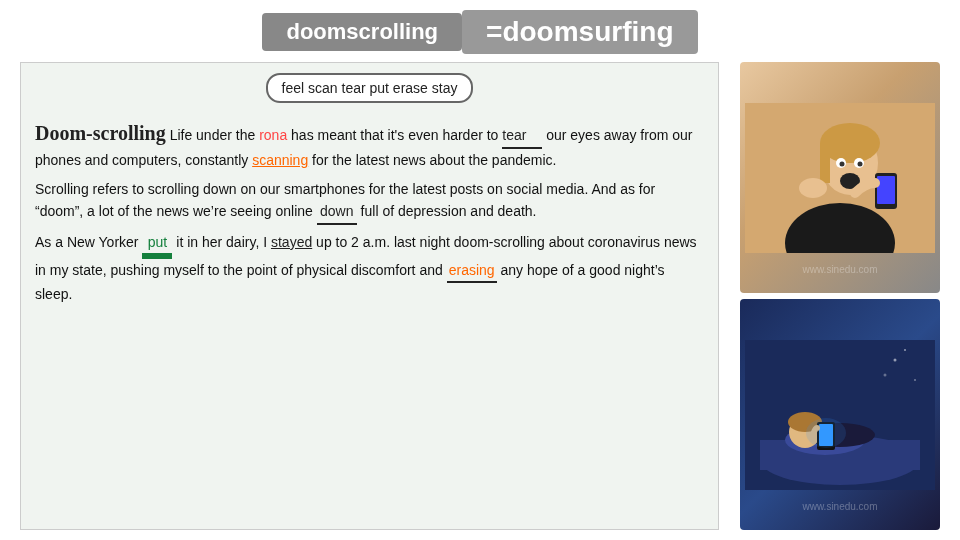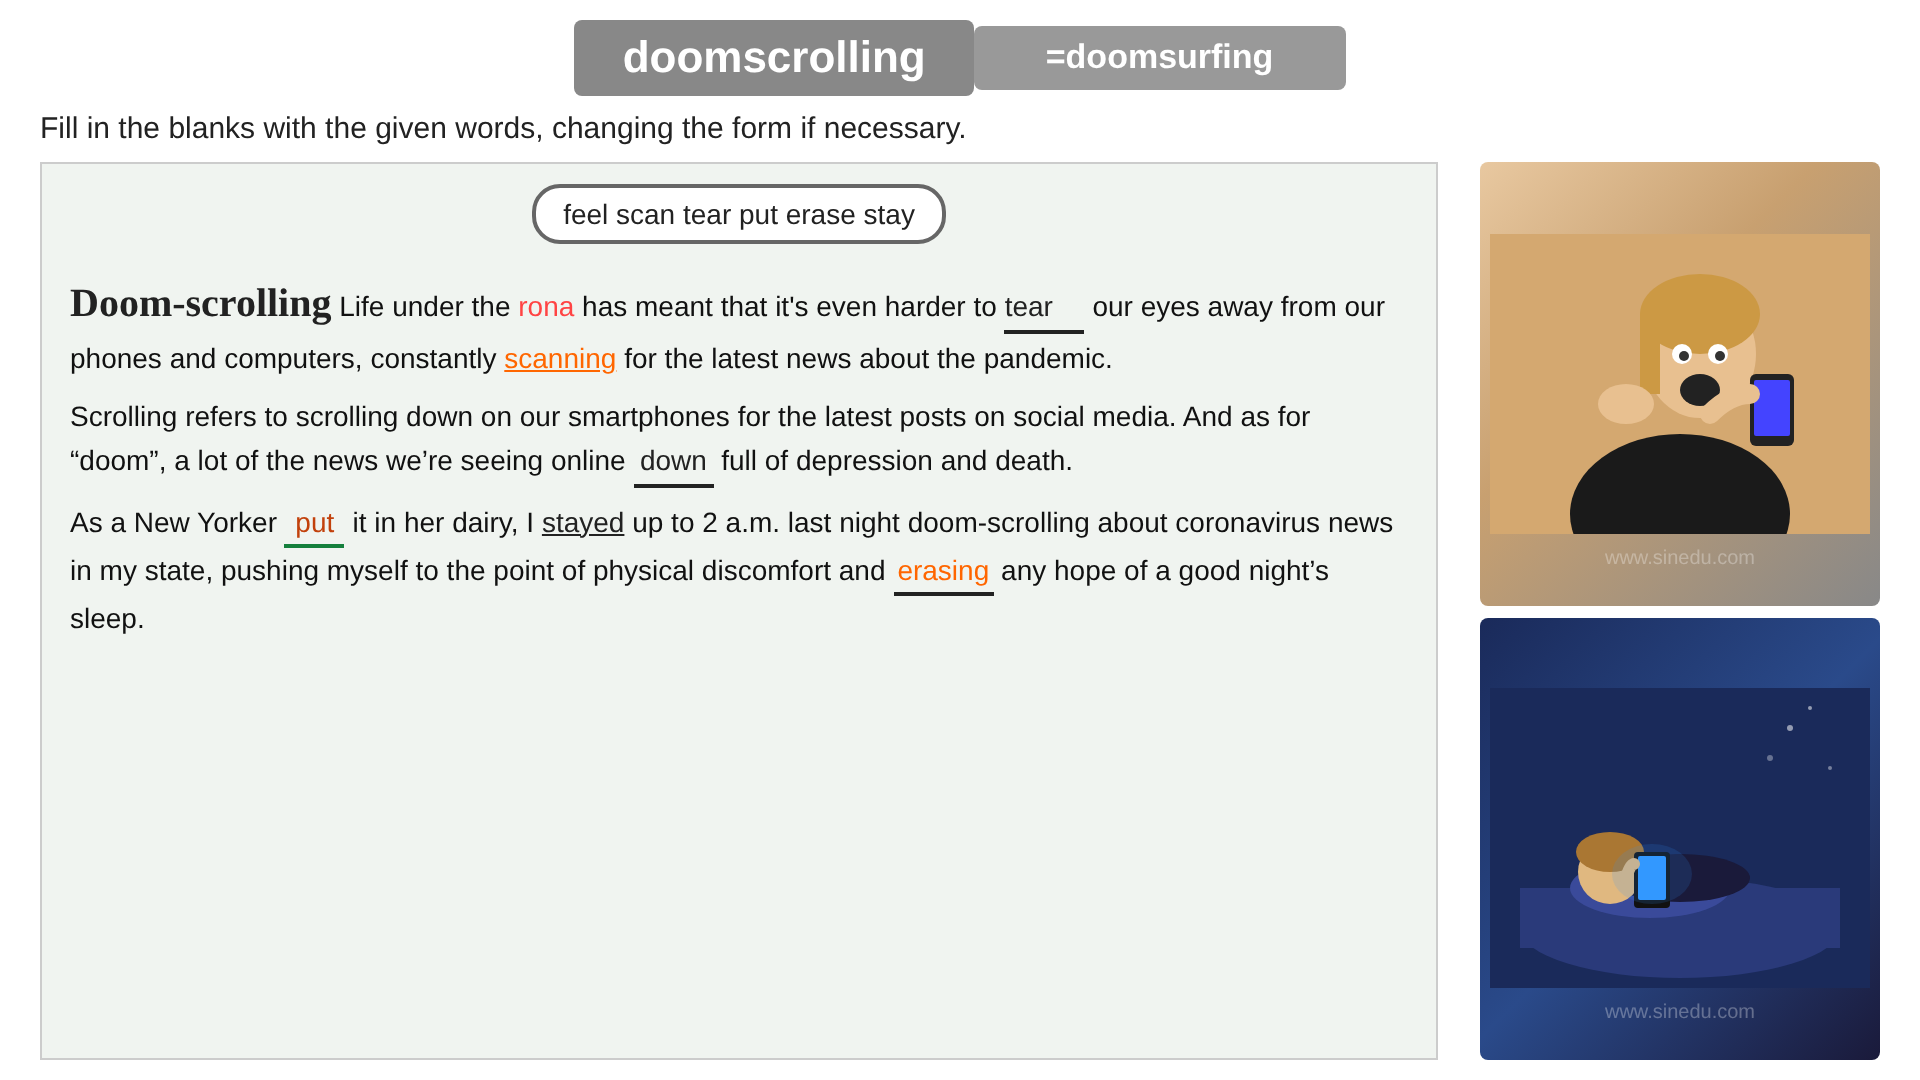--- a/index.html
+++ b/index.html
@@ -34,23 +34,23 @@
       color: #fff;
       font-size: 22px;
       font-weight: bold;
       padding: 6px 24px;
       border-radius: 4px;
     }
 
     .equals-box {
       background: #999;
       color: #fff;
-      font-size: 17px;
+      font-size: 28px;
       font-weight: bold;
-      padding: 6px 36px;
+      padding: 6px 24px;
       border-radius: 4px;
     }
 
     .instruction {
       font-size: 15px;
       color: #222;
       margin-bottom: 8px;
       text-align: left;
       width: 100%;
       max-width: 920px;
@@ -115,25 +115,25 @@
 
     .highlight-feels {
       border-bottom: 2px solid #222;
       display: inline-block;
       min-width: 40px;
       text-align: center;
       color: #222;
     }
 
     .highlight-put {
-      border-bottom: 2px solid #15803d;
+      border-bottom: 6px solid #15803d;
       display: inline-block;
       min-width: 30px;
       text-align: center;
-      color: #c2410c;
+      color: #15803d;
     }
 
     .highlight-stayed {
       text-decoration: underline;
       color: #222;
     }
 
     .highlight-erasing {
       border-bottom: 2px solid #222;
       display: inline-block;
@@ -184,21 +184,20 @@
 </head>
 <body>
 
 <div class="page">
 
   <div class="header-row">
     <div class="title-box">doomscrolling</div>
     <div class="equals-box">=doomsurfing</div>
   </div>
 
-  <div class="instruction">Fill in the blanks with the given words, changing the form if necessary.</div>
 
   <div class="main-content">
 
     <div class="text-panel">
 
       <div style="text-align:center; margin-bottom:8px;">
         <span class="word-box">feel  scan  tear  put  erase  stay</span>
       </div>
 
       <p style="margin-bottom:6px;">

